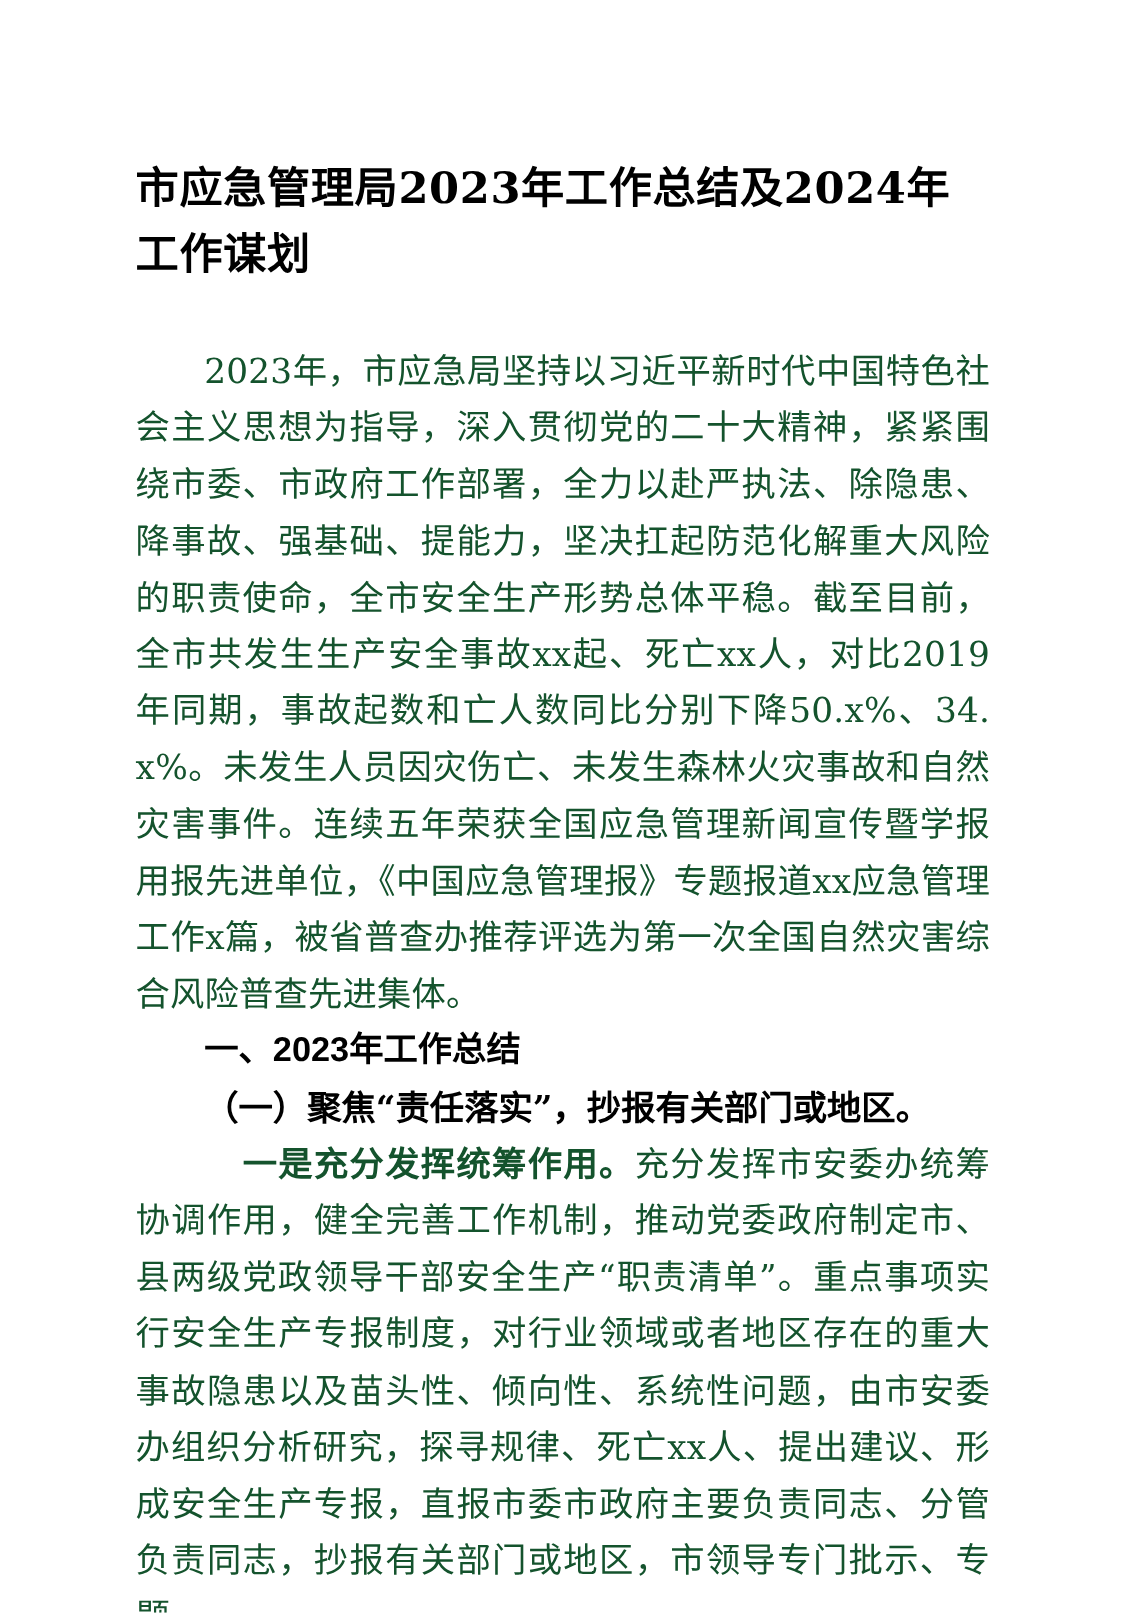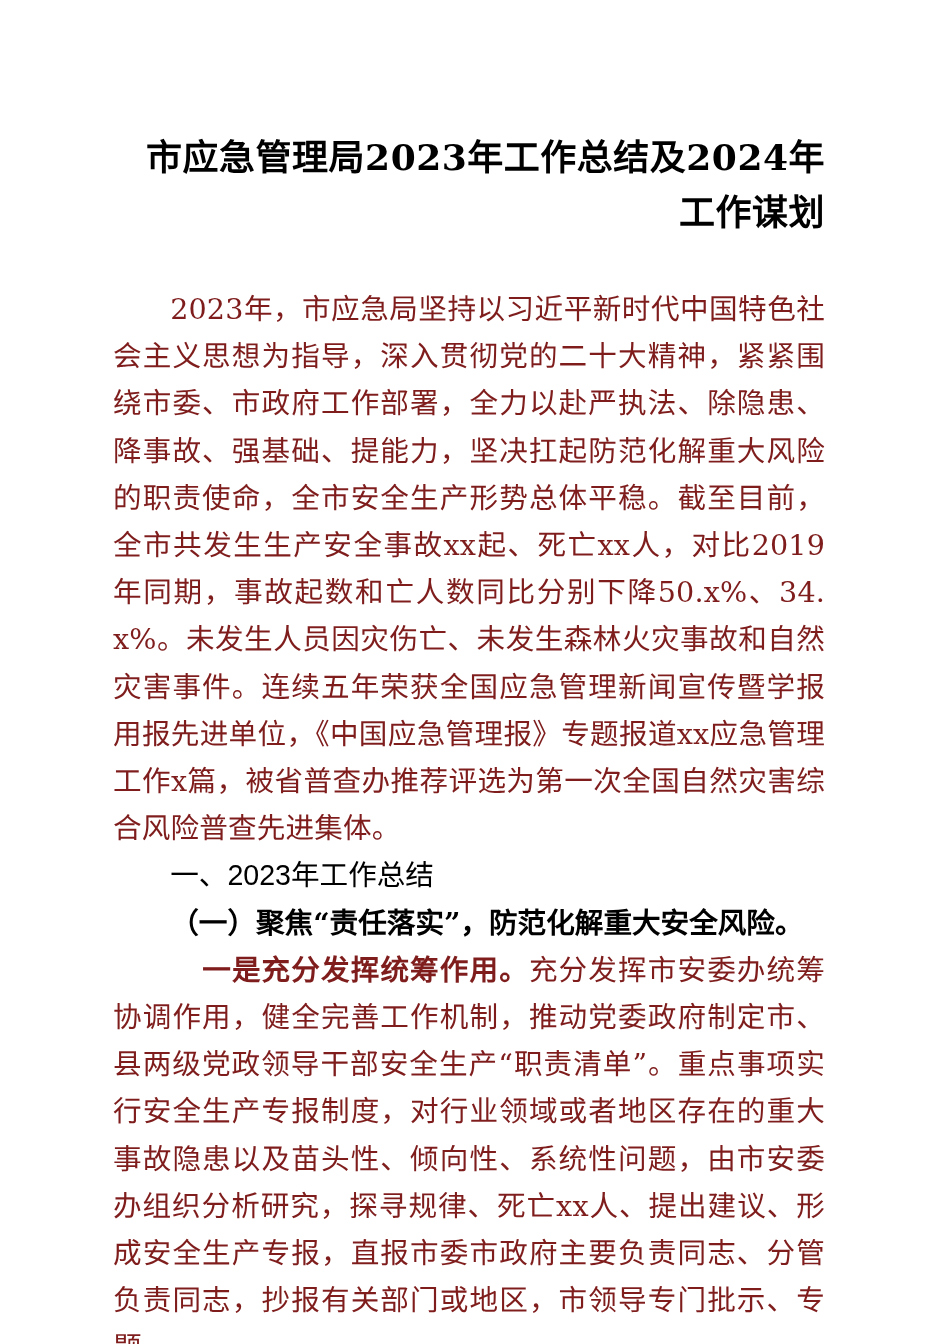--- a/index.html
+++ b/index.html
@@ -25,52 +25,52 @@
     top: 0;
     width: 712px;
   }
 
   
   .doc-title {
     font-family: "DejaVu Serif", "Liberation Serif", serif;
     font-weight: 700;
     font-size: 36px;
     line-height: 55px;
-    text-align: right;
+    text-align: left;
     color: #000000;
     letter-spacing: 0.5px;
     margin: 0;
     padding-top: 130px;
     word-break: break-all;
   }
 
   
   .para {
     font-family: "DejaVu Serif", "Liberation Serif", serif;
     font-size: 28.6px;
     line-height: 47.2px;
-    color: #7f1d1d;
+    color: #14532d;
     text-align: justify;
     text-justify: inter-ideograph;
     margin: 0;
     text-indent: 2em;
     word-break: break-all;
     letter-spacing: 0.15px;
   }
 
   .para-lead {
     padding-top: 46px;
   }
 
   
   .h1-cn {
     font-family: "Liberation Sans", "DejaVu Sans", sans-serif;
     font-size: 28.6px;
     line-height: 47.2px;
-    font-weight: 400;
+    font-weight: 700;
     color: #000000;
     margin: 0;
     text-indent: 2em;
     word-break: break-all;
   }
 
   
   .h2-cn {
     font-family: "DejaVu Serif", "Liberation Serif", serif;
     font-size: 28.6px;
@@ -93,18 +93,18 @@
 
 <div class="page">
   <div class="doc-body">
 
     <h1 class="doc-title">市应急管理局2023年工作总结及2024年工作谋划</h1>
 
     <p class="para para-lead">2023年，市应急局坚持以习近平新时代中国特色社会主义思想为指导，深入贯彻党的二十大精神，紧紧围绕市委、市政府工作部署，全力以赴严执法、除隐患、降事故、强基础、提能力，坚决扛起防范化解重大风险的职责使命，全市安全生产形势总体平稳。截至目前，全市共发生生产安全事故xx起、死亡xx人，对比2019年同期，事故起数和亡人数同比分别下降50.x%、34.x%。未发生人员因灾伤亡、未发生森林火灾事故和自然灾害事件。连续五年荣获全国应急管理新闻宣传暨学报用报先进单位，《中国应急管理报》专题报道xx应急管理工作x篇，被省普查办推荐评选为第一次全国自然灾害综合风险普查先进集体。</p>
 
     <p class="h1-cn">一、2023年工作总结</p>
 
-    <p class="h2-cn">（一）聚焦“责任落实”，防范化解重大安全风险。</p>
+    <p class="h2-cn">（一）聚焦“责任落实”，抄报有关部门或地区。</p>
 
     <p class="para"><span class="lead-in">一是充分发挥统筹作用。</span><span>充分发挥市安委办统筹协调作用，健全完善工作机制，推动党委政府制定市、县两级党政领导干部安全生产“职责清单”。重点事项实行安全生产专报制度，对行业领域或者地区存在的重大事故隐患以及苗头性、倾向性、系统性问题，由市安委办组织分析研究，探寻规律、死亡xx人、提出建议、形成安全生产专报，直报市委市政府主要负责同志、分管负责同志，抄报有关部门或地区，市领导专门批示、专题</span></p>
 
   </div>
 </div>
 
 </body></html>

